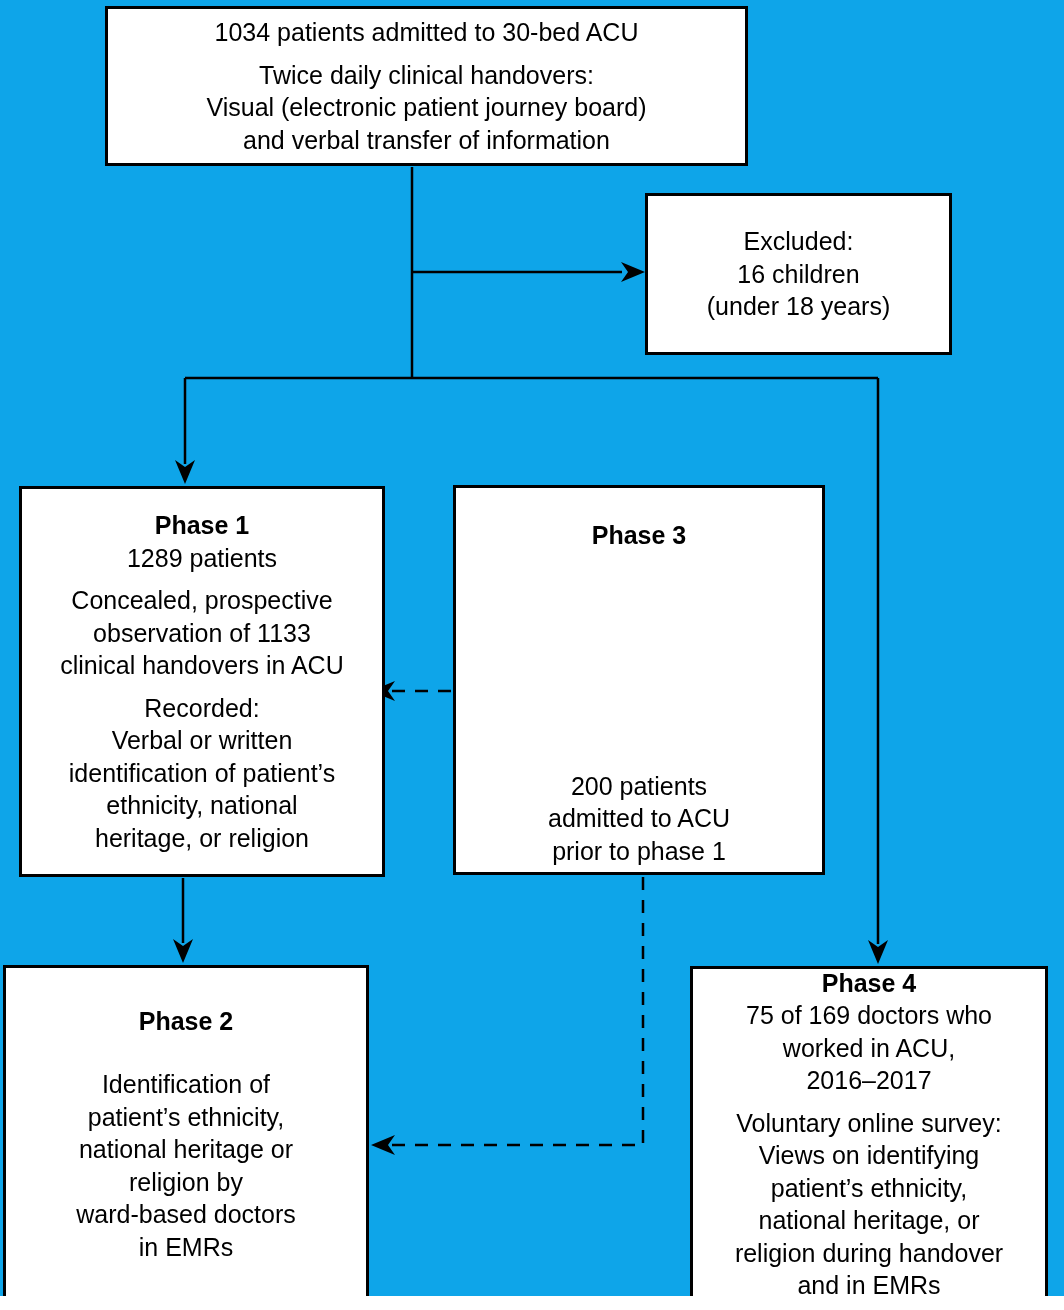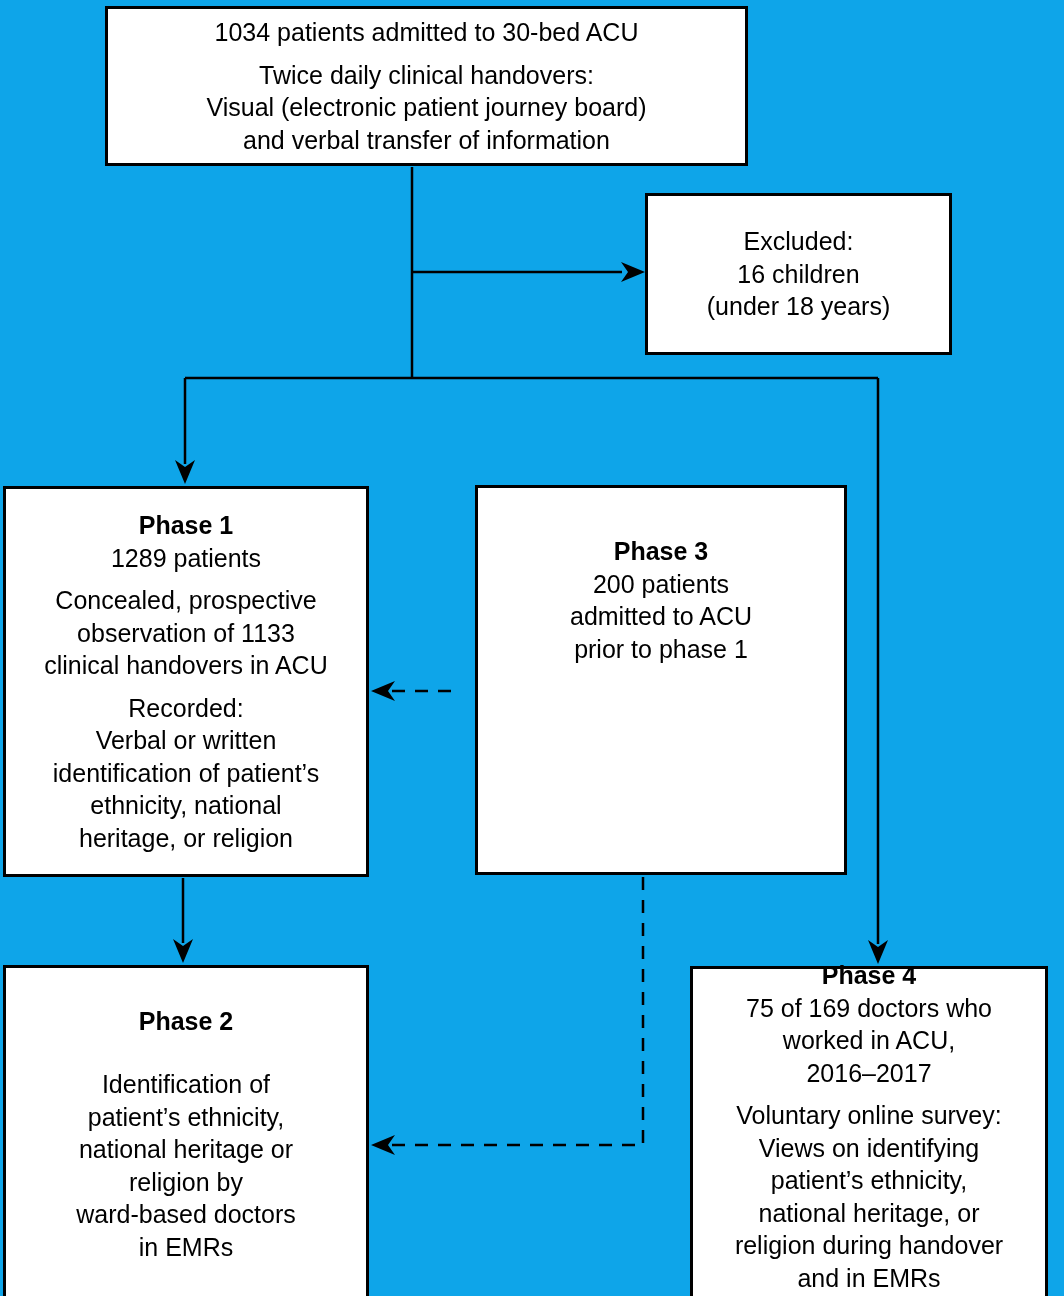--- a/index.html
+++ b/index.html
@@ -45,25 +45,25 @@
   .box .title {
     font-weight: bold;
     margin-bottom: 0;
   }
   .box .subtitle {
     margin-top: 0;
   }
   
   .box-top      { left: 105px; top: 6px;   width: 643px; height: 160px; }
   .box-excluded { left: 645px; top: 193px; width: 307px; height: 162px; }
-  .box-phase1   { left: 3px;   top: 486px; width: 366px; height: 391px; align-items: center; }
-  .box-phase3   { left: 475px; top: 485px; width: 372px; height: 390px;
-                  justify-content: flex-start; padding-top: 42px; }
+  .box-phase1   { left: 19px;   top: 486px; width: 366px; height: 391px; align-items: center; }
+  .box-phase3   { left: 453px; top: 485px; width: 372px; height: 390px;
+                  justify-content: space-between; padding-top: 26px; }
   .box-phase2   { left: 3px;   top: 965px; width: 366px; height: 338px; gap: 26px; }
-  .box-phase4   { left: 690px; top: 966px; width: 358px; height: 336px; justify-content: flex-end; }
+  .box-phase4   { left: 690px; top: 966px; width: 358px; height: 336px; }
 </style>
 </head>
 <body>
 
 <div class="canvas">
 
   <svg class="connectors" viewBox="0 0 1064 1310" xmlns="http://www.w3.org/2000/svg">
     <g stroke="#000000" stroke-width="2.5" fill="none">
 
       <line x1="412" y1="167" x2="412" y2="378"></line>

